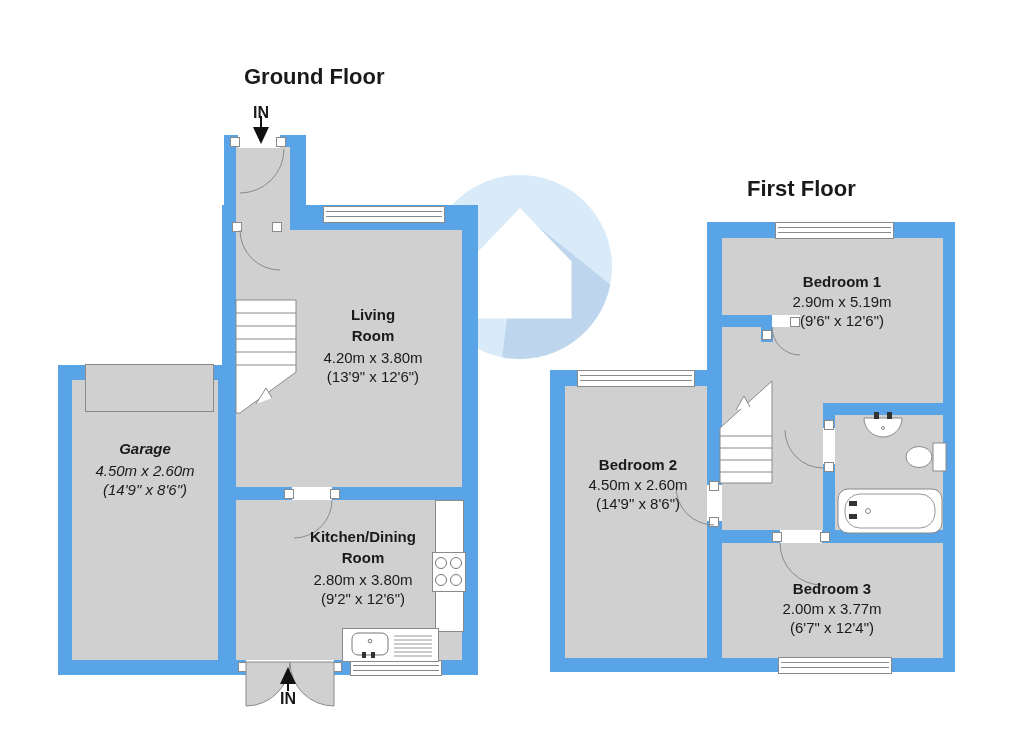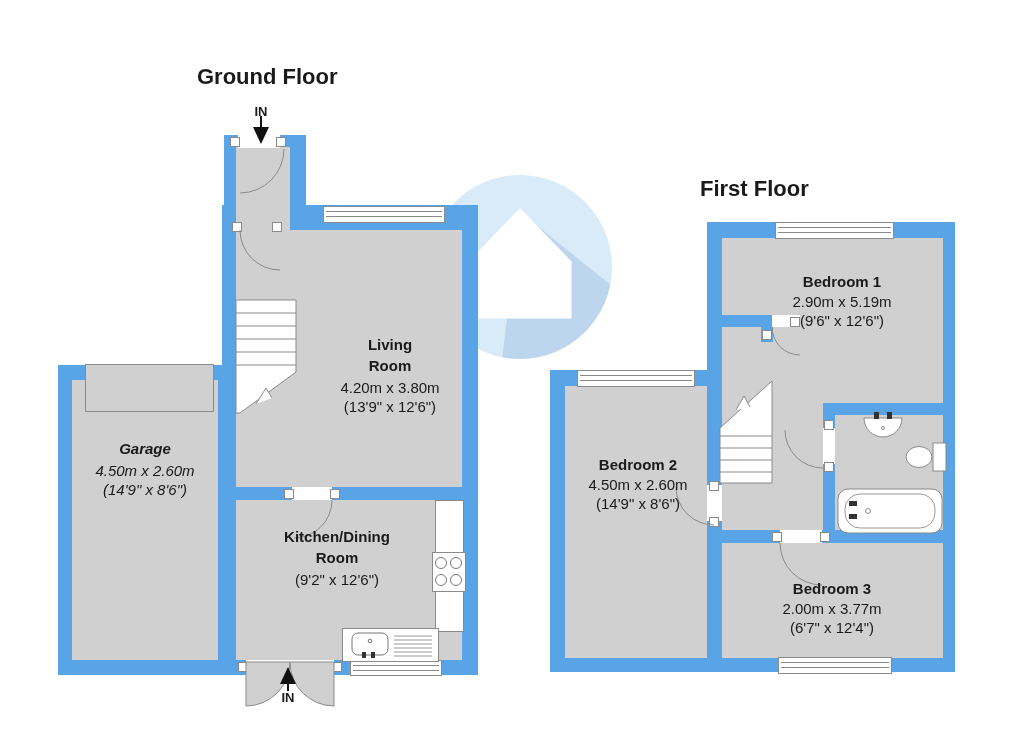--- a/index.html
+++ b/index.html
@@ -25,26 +25,26 @@
         clip-path:polygon(50% 20%,102% 62%,102% 102%,40% 102%);}
   .logo-house{position:absolute;inset:0;background:#fff;
         clip-path:polygon(50% 18%,78% 47%,78% 78%,22% 78%,22% 47%);}
   .wm-brand{position:absolute;left:230px;top:372px;width:570px;text-align:center;z-index:40;
         font-family:"Liberation Serif",serif;font-weight:bold;font-size:96px;line-height:1;
         color:rgba(105,152,203,0.50);pointer-events:none;}
   .wm-tagline{position:absolute;left:305px;top:500px;width:430px;text-align:center;z-index:40;
         font-family:"Liberation Serif",serif;font-size:42px;line-height:1;letter-spacing:2px;
         color:rgba(130,170,212,0.40);pointer-events:none;}
   
-  .floor-title{position:absolute;font-size:22px;font-weight:bold;z-index:50;white-space:nowrap;}
+  .floor-title{position:absolute;font-size:22px;font-weight:bold;z-index:50;white-space:nowrap;margin-left:47px;}
   .room-label{position:absolute;text-align:center;z-index:50;line-height:21px;}
   .rl-name{font-size:15px;font-weight:bold;line-height:21px;}
   .rl-dim{font-size:15px;line-height:19px;}
   .rl-sp{height:2px;}
-  .in-label{position:absolute;width:30px;text-align:center;font-size:13px;font-weight:bold;z-index:50;}
+  .in-label{position:absolute;width:30px;text-align:center;font-size:16px;font-weight:bold;z-index:50;}
 </style>
 </head>
 <body>
 
 <div class="stage">
 
   <div class="logo">
     <div class="logo-shadow"></div>
     <div class="logo-house"></div>
   </div>
@@ -77,37 +77,38 @@
     <div class="jamb" style="left:284px;top:489px;"></div>
     <div class="jamb" style="left:330px;top:489px;"></div>
     <div class="jamb" style="left:238px;top:662px;"></div>
     <div class="jamb" style="left:332px;top:662px;"></div>
 
     <div class="gdoor" style="left:85px;top:364px;width:127px;height:46px;"></div>
     <div class="fixture" style="left:435px;top:500px;width:27px;height:130px;"></div>
     <div class="fixture" style="left:432px;top:552px;width:32px;height:38px;"></div>
     <div class="fixture" style="left:342px;top:628px;width:95px;height:32px;"></div>
 
-    <div class="room-label" style="left:310px;top:304px;width:160px;margin-top:30px;">
+    <div class="room-label" style="left:293px;top:304px;width:160px;">
       <div class="rl-name">Living</div>
       <div class="rl-name">Room</div>
       <div class="rl-sp"></div>
       <div class="rl-dim">4.20m x 3.80m</div>
       <div class="rl-dim">(13'9" x 12'6")</div>
     </div>
     <div class="room-label" style="left:65px;top:438px;width:160px;font-style:italic;">
       <div class="rl-name">Garage</div>
       <div class="rl-sp"></div>
       <div class="rl-dim">4.50m x 2.60m</div>
       <div class="rl-dim">(14'9" x 8'6")</div>
     </div>
-    <div class="room-label" style="left:244px;top:526px;width:186px;">
+    <div class="room-label" style="left:270px;top:526px;width:186px;">
       <div class="rl-name">Kitchen/Dining</div>
       <div class="rl-name">Room</div>
       <div class="rl-sp"></div>
+      <div class="rl-dim">2.80m x 3.80m</div>
       <div class="rl-dim">(9'2" x 12'6")</div>
     </div>
 
     <div class="in-label" style="left:246px;top:104px;">IN</div>
     <div class="in-label" style="left:273px;top:690px;">IN</div>
   </div>
 
   <div class="abs" style="left:0;top:0;">
     <div class="floor-title" style="left:700px;top:176px;">First Floor</div>
 

